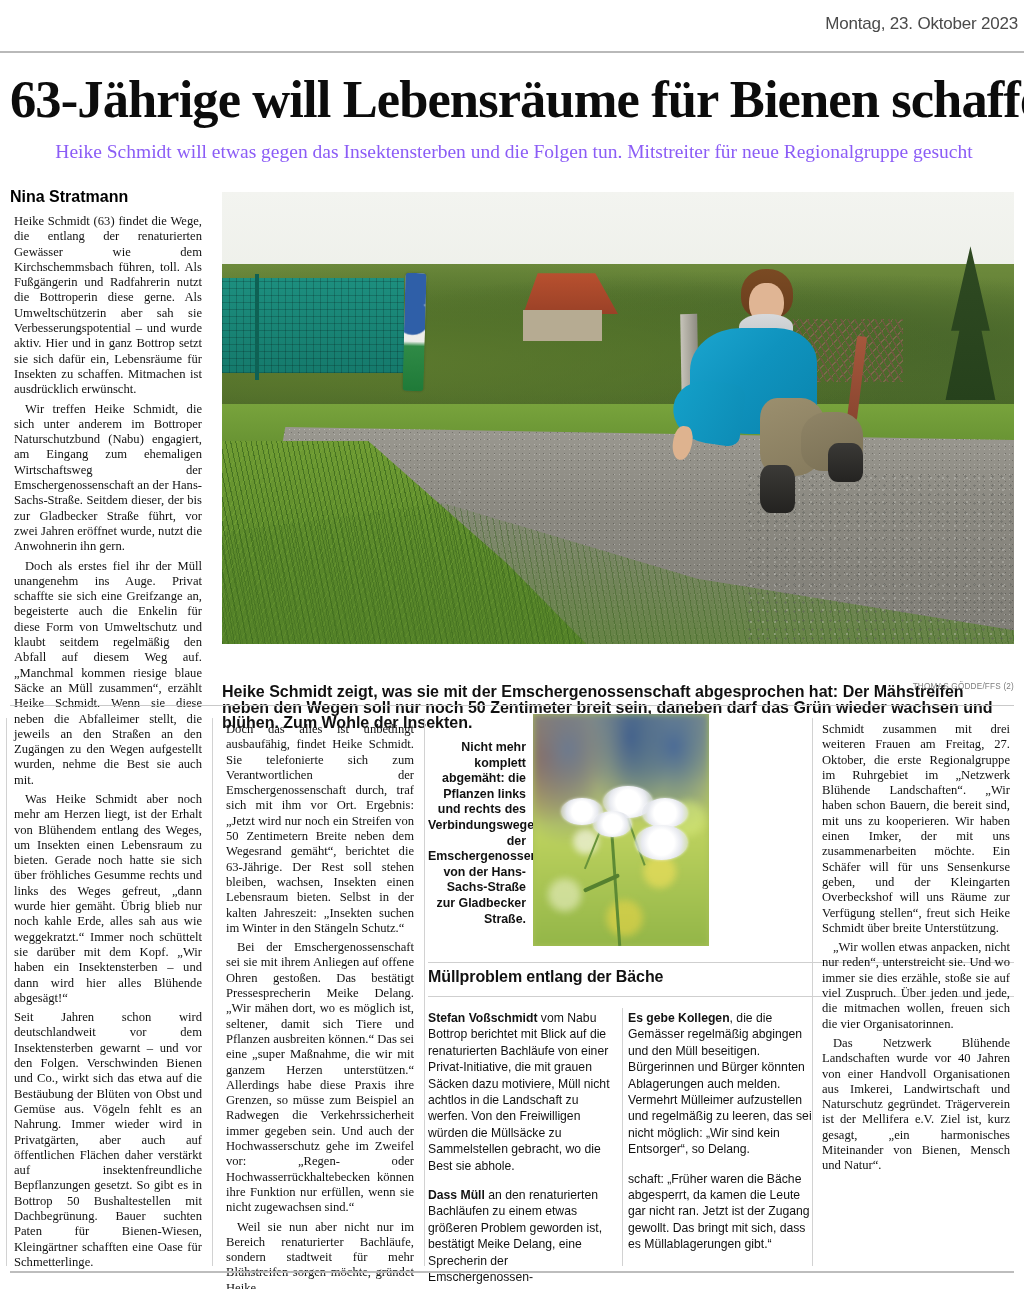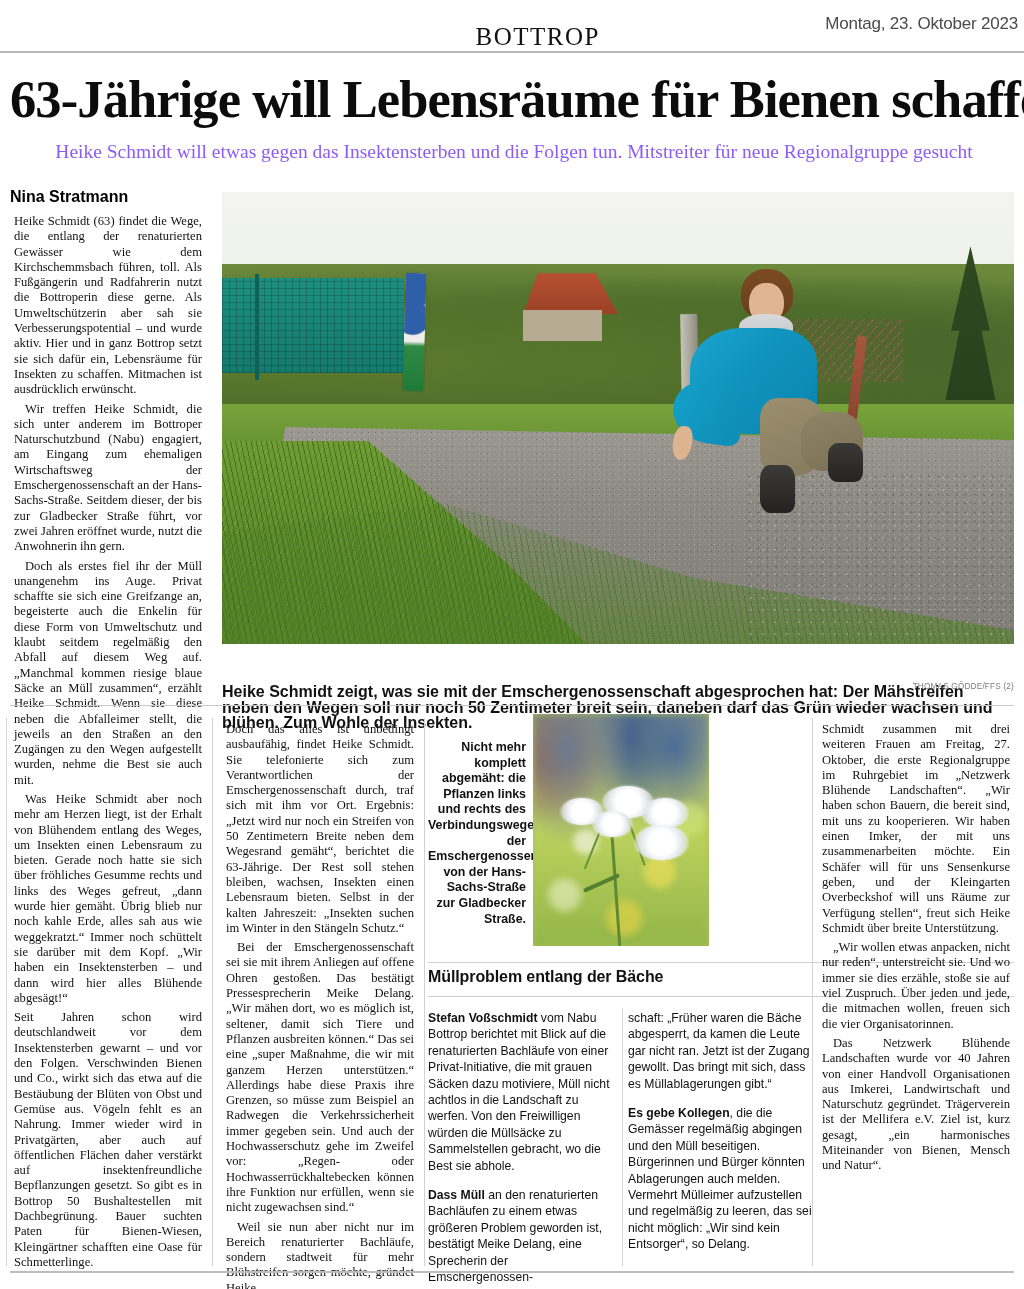--- a/index.html
+++ b/index.html
@@ -439,21 +439,20 @@
     line-height: 15.4px;
     color:#6d6d6d;
     margin-top: 14px;
     text-align: left;
   }
 </style>
 </head>
 <body>
 
 <div class="masthead">
-  <div class="masthead-title">BOTTROP</div>
   <div class="masthead-date">Montag, 23. Oktober 2023</div>
 </div>
 <div class="rule-top"></div>
 
 <div class="headline">63-Jährige will Lebensräume für Bienen schaffen</div>
 <div class="subheadline">Heike Schmidt will etwas gegen das Insektensterben und die Folgen tun. Mitstreiter für neue Regionalgruppe gesucht</div>
 
 <div class="col" id="col1">
   <div class="byline">Nina Stratmann</div>
   <p class="noindent">Heike Schmidt (63) findet die Wege, die entlang der renaturierten Gewässer wie dem Kirchschemmsbach führen, toll. Als Fußgängerin und Radfahrerin nutzt die Bottroperin diese gerne. Als Umweltschützerin aber sah sie Verbesserungspotential – und wurde aktiv. Hier und in ganz Bottrop setzt sie sich dafür ein, Lebensräume für Insekten zu schaffen. Mitmachen ist ausdrücklich erwünscht.</p>
@@ -529,22 +528,22 @@
 <div class="section-rule-top"></div>
 <div class="section-head">Müllproblem entlang der Bäche</div>
 <div class="section-rule-bot"></div>
 
 <div class="scol" id="col3">
   <p><b>Stefan Voßschmidt</b><span> vom Nabu Bottrop berichtet mit Blick auf die renaturierten Bachläufe von einer Privat-Initiative, die mit grauen Säcken dazu motiviere, Müll nicht achtlos in die Landschaft zu werfen. Von den Freiwilligen würden die Müllsäcke zu Sammelstellen gebracht, wo die Best sie abhole.</span></p>
   <p><b>Dass Müll</b><span> an den renaturierten Bachläufen zu einem etwas größeren Problem geworden ist, bestätigt Meike Delang, eine Sprecherin der Emschergenossen-</span></p>
 </div>
 
 <div class="scol" id="col4">
+  <p><b>Es gebe Kollegen</b><span>, die die Gemässer regelmäßig abgingen und den Müll beseitigen. Bürgerinnen und Bürger könnten Ablagerungen auch melden. Vermehrt Mülleimer aufzustellen und regelmäßig zu leeren, das sei nicht möglich: „Wir sind kein Entsorger“, so Delang.</span></p>
   <p>schaft: „Früher waren die Bäche abgesperrt, da kamen die Leute gar nicht ran. Jetzt ist der Zugang gewollt. Das bringt mit sich, dass es Müllablagerungen gibt.“</p>
-  <p><b>Es gebe Kollegen</b><span>, die die Gemässer regelmäßig abgingen und den Müll beseitigen. Bürgerinnen und Bürger könnten Ablagerungen auch melden. Vermehrt Mülleimer aufzustellen und regelmäßig zu leeren, das sei nicht möglich: „Wir sind kein Entsorger“, so Delang.</span></p>
 </div>
 
 <div class="col" id="col5">
   <p class="noindent">Schmidt zusammen mit drei weiteren Frauen am Freitag, 27. Oktober, die erste Regionalgruppe im Ruhrgebiet im „Netzwerk Blühende Landschaften“. „Wir haben schon Bauern, die bereit sind, mit uns zu kooperieren. Wir haben einen Imker, der mit uns zusammenarbeiten möchte. Ein Schäfer will für uns Sensenkurse geben, und der Kleingarten Overbeckshof will uns Räume zur Verfügung stellen“, freut sich Heike Schmidt über breite Unterstützung.</p>
   <p>„Wir wollen etwas anpacken, nicht nur reden“, unterstreicht sie. Und wo immer sie dies erzähle, stoße sie auf viel Zuspruch. Über jeden und jede, die mitmachen wollen, freuen sich die vier Organisatorinnen.</p>
   <p>Das Netzwerk Blühende Landschaften wurde vor 40 Jahren von einer Handvoll Organisationen aus Imkerei, Landwirtschaft und Naturschutz gegründet. Trägerverein ist der Mellifera e.V. Ziel ist, kurz gesagt, „ein harmonisches Miteinander von Bienen, Mensch und Natur“.</p>
 </div>
 
 <div class="rule-under-col1"></div>
 

